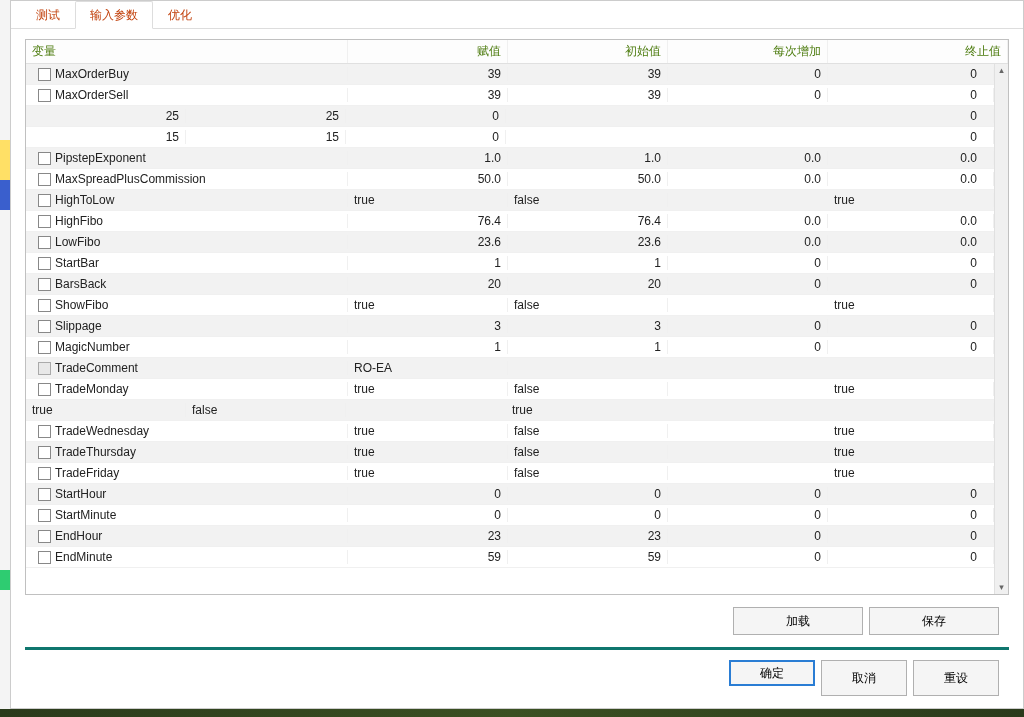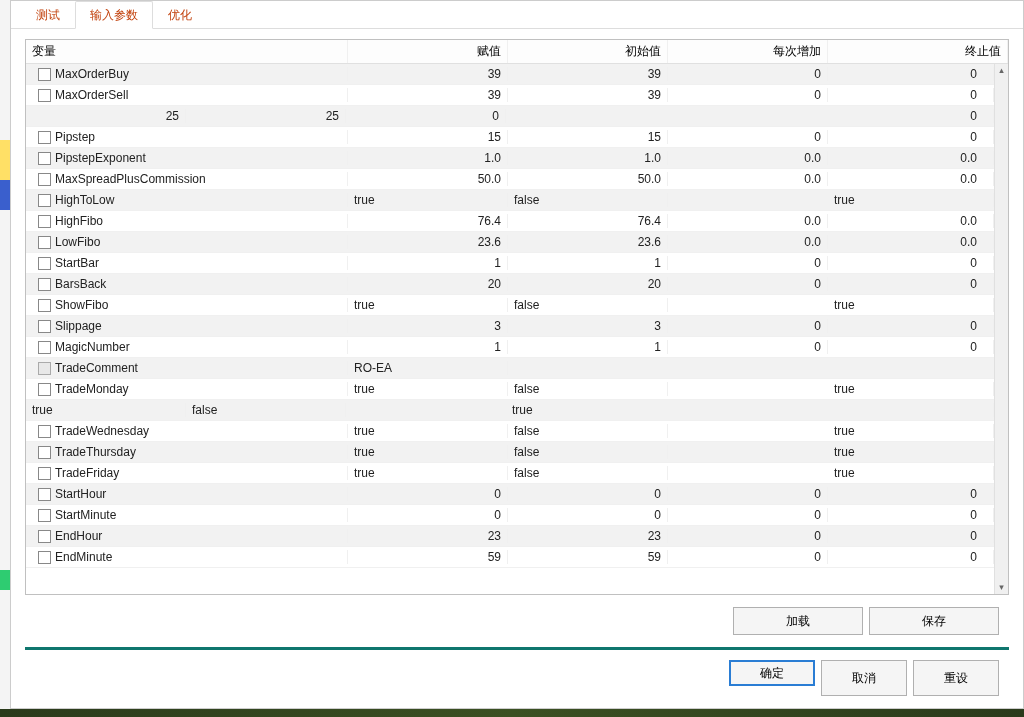--- a/index.html
+++ b/index.html
@@ -91,21 +91,21 @@
     min-height:0;
   }
   .grid-head {
     display:flex;
     background:#fdfdfd;
     border-bottom:1px solid #e0e0e0;
   }
   .grid-head .hcell {
     padding: 3px 6px;
     font-size:12px;
-    color:#000000;
+    color:#4d7c0f;
     border-right:1px solid #f0f0f0;
   }
   .grid-body {
     flex:1;
     overflow-y:auto;
     overflow-x:hidden;
   }
   .row {
     display:flex;
     height:21px;
@@ -221,24 +221,20 @@
               <div class="cell c-stp">0</div>
               <div class="cell c-end">0</div>
             </div>
             <div class="row alt">
               <div class="cell c-val">25</div>
               <div class="cell c-ini">25</div>
               <div class="cell c-stp">0</div>
               <div class="cell c-end">0</div>
             </div>
             <div class="row">
-              <div class="cell c-var">
-                <span class="chk"></span>
-                <span>Pipstep</span>
-              </div>
               <div class="cell c-val">15</div>
               <div class="cell c-ini">15</div>
               <div class="cell c-stp">0</div>
               <div class="cell c-end">0</div>
             </div>
             <div class="row alt">
               <div class="cell c-var">
                 <span class="chk"></span>
                 <span>PipstepExponent</span>
               </div>

